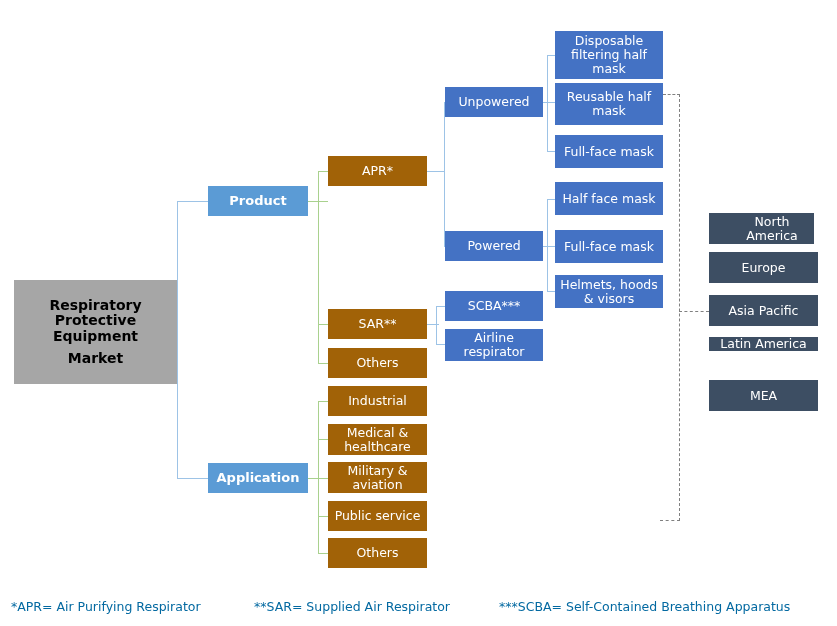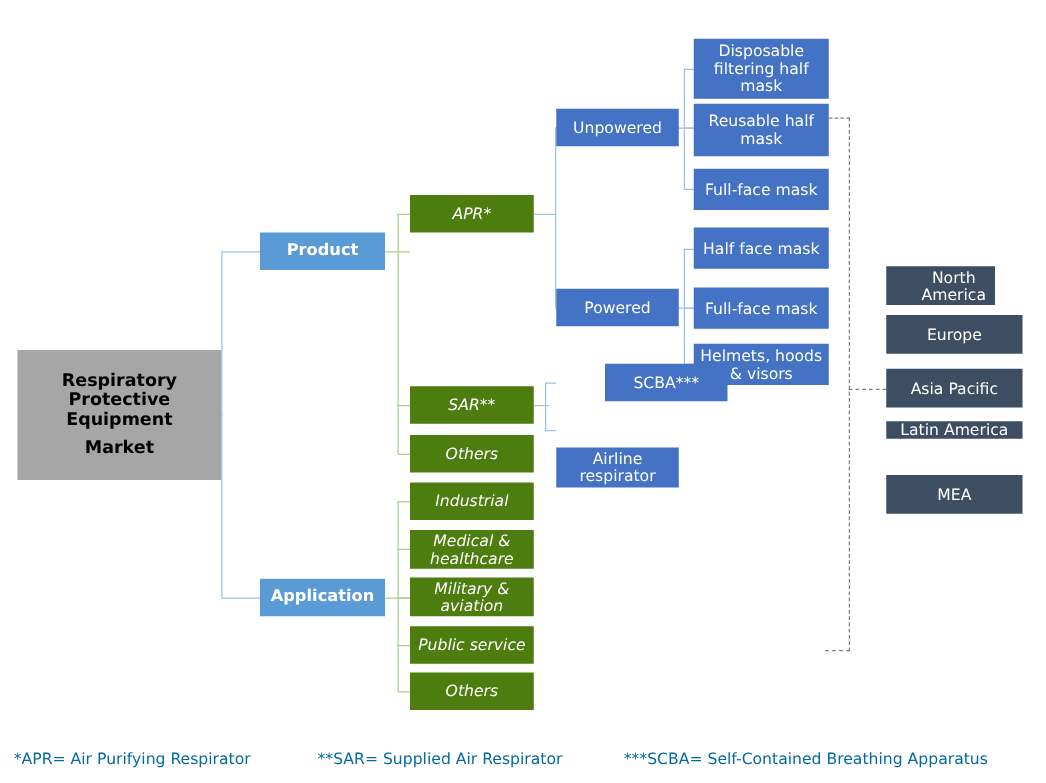--- a/index.html
+++ b/index.html
@@ -7,21 +7,21 @@
   #canvas{position:relative;width:837px;height:626px;background:#fff;}
 
   .box{position:absolute;box-sizing:border-box;display:flex;align-items:center;
        justify-content:center;text-align:center;color:#ffffff;line-height:1.12;
        font-size:12.5px;padding:1px 3px;}
 
   .root{background:#A6A6A6;font-weight:bold;font-size:14px;color:#000000;
         font-family:"DejaVu Sans",sans-serif;}
   .root span{display:block;}
   .lvl1{background:#5B9BD5;font-weight:bold;font-size:13px;}
-  .green{background:#4d7c0f;font-style:italic;}
+  .green{background:#a16207;}
   .blue{background:#4472C4;}
   .navy{background:#3D4E63;font-size:12.5px;}
 
   .ln{position:absolute;background:#9DC3E6;}
   .ln.g{background:#A9D18E;}
   .h{height:1px;}
   .v{width:1px;}
 
   .dash{position:absolute;border-color:#808080;border-style:dashed;border-width:0;}
 
@@ -123,44 +123,44 @@
   <div class="box blue" style="left:555px;top:182px;width:108px;height:33px;">
     <span>Half face mask</span>
   </div>
   <div class="box blue" style="left:555px;top:230px;width:108px;height:33px;">
     <span>Full-face mask</span>
   </div>
   <div class="box blue" style="left:555px;top:275px;width:108px;height:33px;">
     <span>Helmets, hoods &amp; visors</span>
   </div>
 
-  <div class="box blue" style="left:445px;top:291px;width:98px;height:30px;margin-left:39px;">
+  <div class="box blue" style="left:445px;top:291px;width:98px;height:30px;">
     <span>SCBA***</span>
   </div>
-  <div class="box blue" style="left:445px;top:329px;width:98px;height:32px;margin-top:29px;">
+  <div class="box blue" style="left:445px;top:329px;width:98px;height:32px;">
     <span>Airline respirator</span>
   </div>
 
   <div class="box green" style="left:328px;top:386px;width:99px;height:30px;">
     <span>Industrial</span>
   </div>
   <div class="box green" style="left:328px;top:424px;width:99px;height:31px;">
     <span>Medical &amp; healthcare</span>
   </div>
   <div class="box green" style="left:328px;top:462px;width:99px;height:31px;">
     <span>Military &amp; aviation</span>
   </div>
   <div class="box green" style="left:328px;top:501px;width:99px;height:30px;">
     <span>Public service</span>
   </div>
   <div class="box green" style="left:328px;top:538px;width:99px;height:30px;">
     <span>Others</span>
   </div>
 
-  <div class="box navy" style="left:709px;top:213px;width:87px;height:31px;padding-left:24px;">
+  <div class="box navy" style="left:709px;top:213px;width:105px;height:31px;padding-left:24px;">
     <span>North America</span>
   </div>
   <div class="box navy" style="left:709px;top:252px;width:109px;height:31px;">
     <span>Europe</span>
   </div>
   <div class="box navy" style="left:709px;top:295px;width:109px;height:31px;">
     <span>Asia Pacific</span>
   </div>
   <div class="box navy" style="left:709px;top:337px;width:109px;height:14px;">
     <span>Latin America</span>

